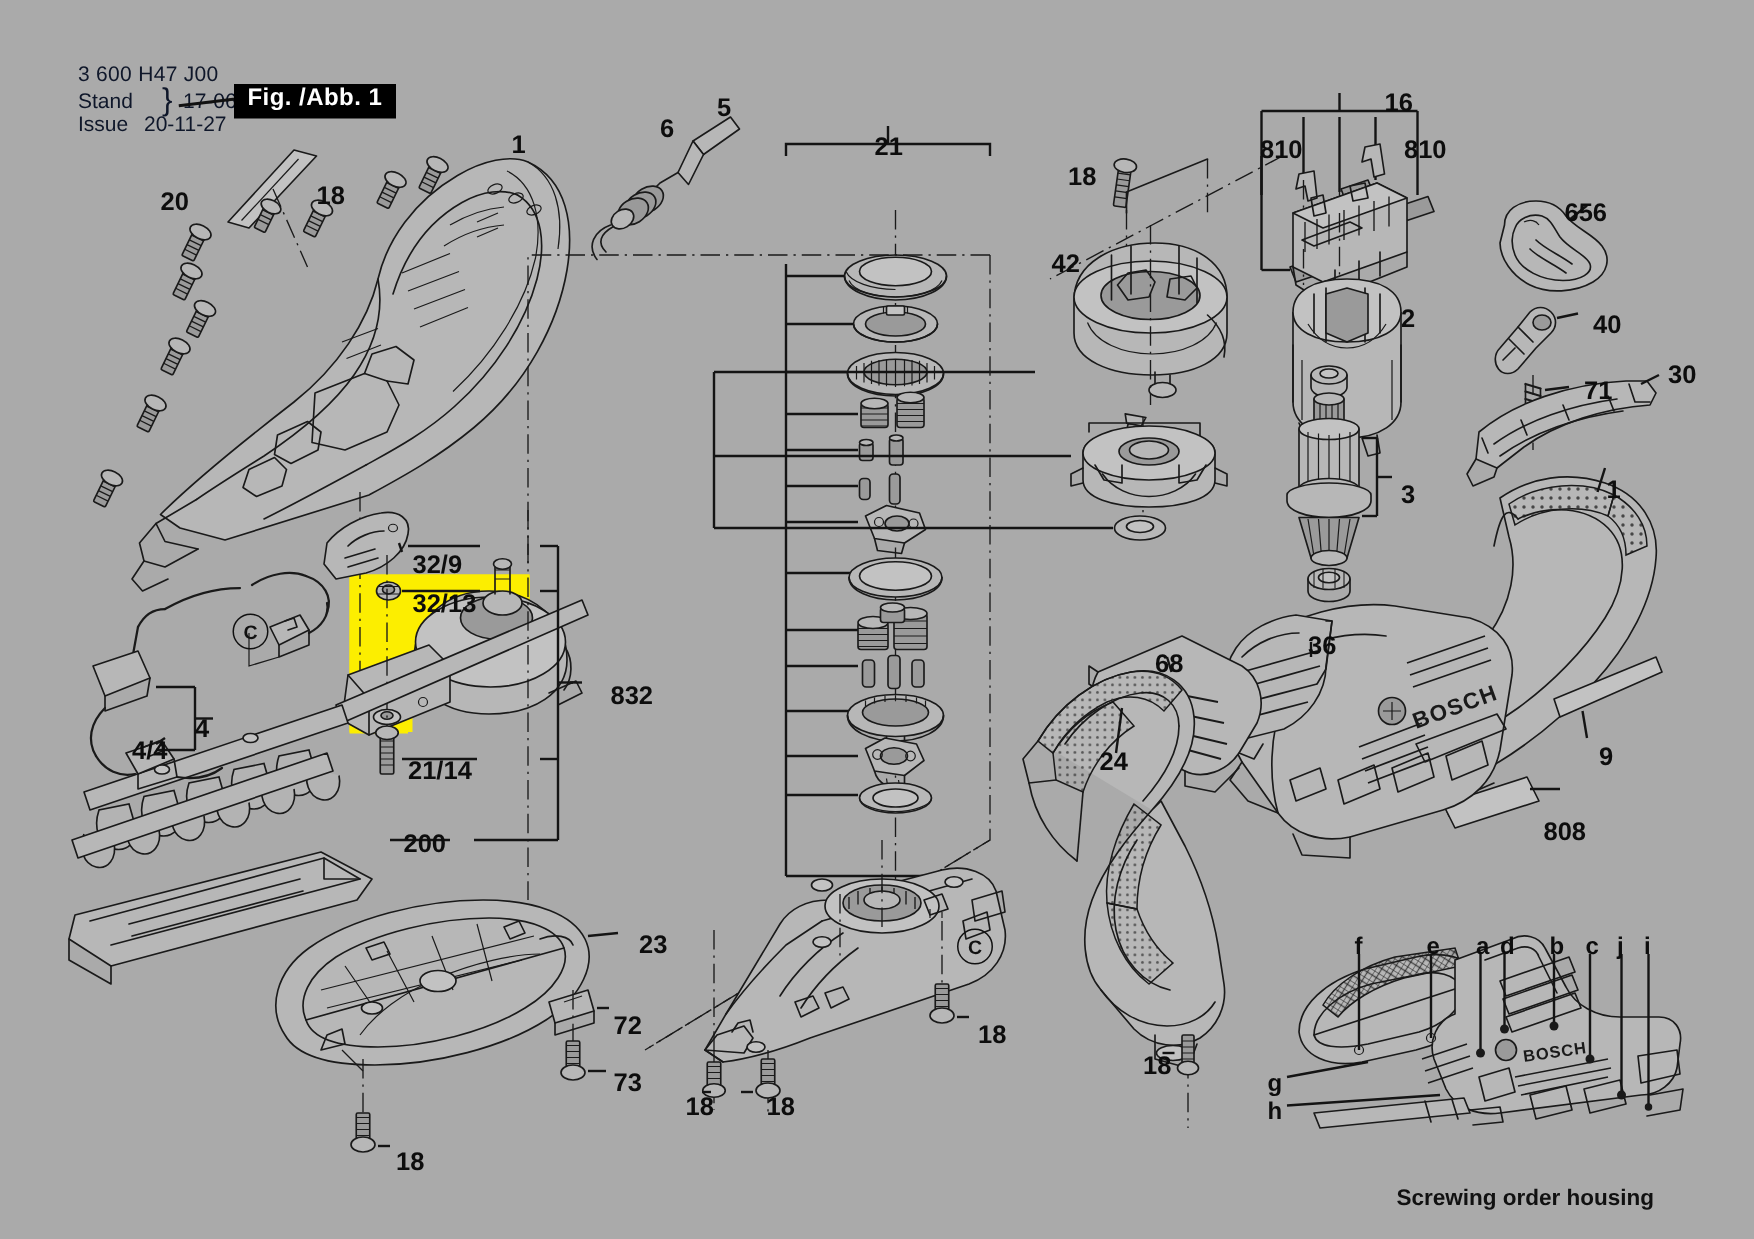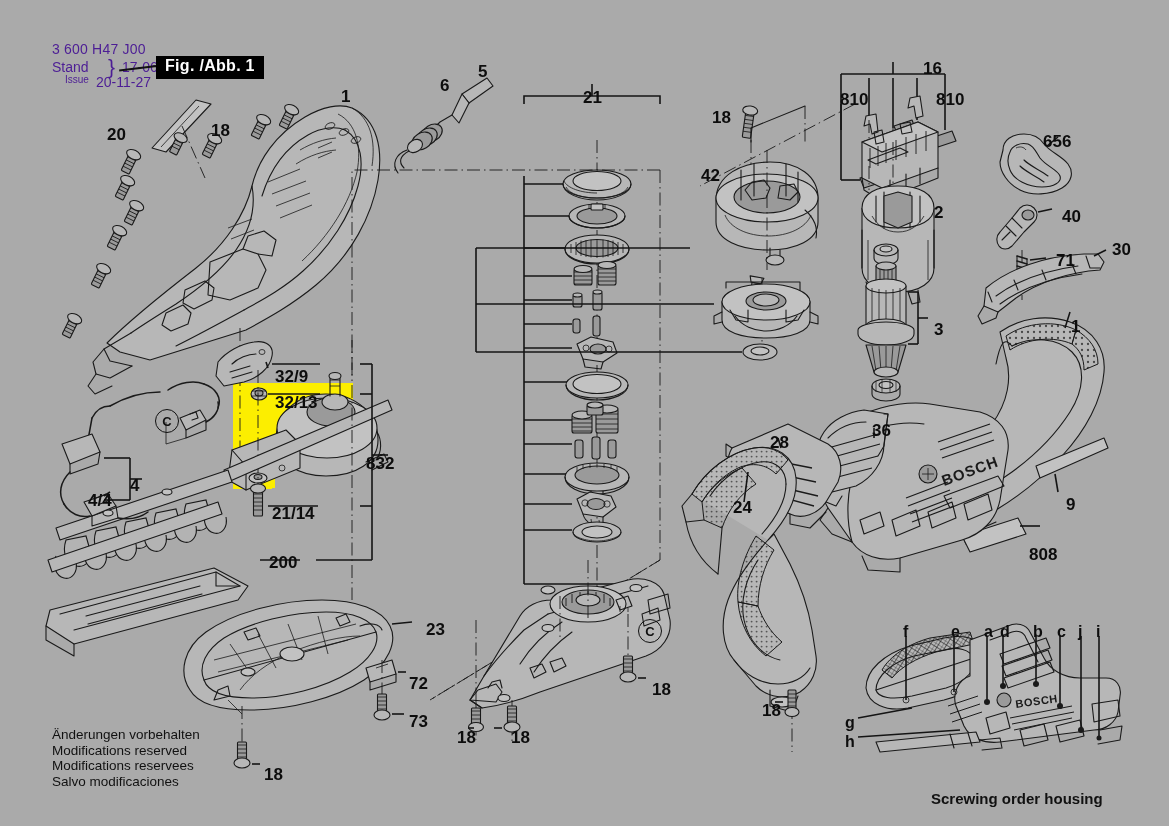--- a/index.html
+++ b/index.html
@@ -16,27 +16,27 @@
     width:1169px;height:826px;
   }
   svg.layer{
     position:absolute;left:0;top:0;
     width:1169px;height:826px;
     pointer-events:none;
   }
   
   .hdr{
     position:absolute;
-    color:#4c1d95;
+    color:#0f172a;
     font-family:"Liberation Sans", sans-serif;
     white-space:pre;
   }
   #hdr-code{left:52px;top:41px;font-size:14px;letter-spacing:.2px;}
   #hdr-stand{left:52px;top:59px;font-size:14px;}
-  #hdr-issue{left:52px;top:74px;font-size:10px;margin-left:13px;}
+  #hdr-issue{left:52px;top:74px;font-size:14px;}
   #hdr-brace{left:108px;top:56px;font-size:21px;line-height:21px;}
   #hdr-date-old{left:122px;top:59px;font-size:14px;position:absolute;}
   #hdr-date-old .strike{position:relative;}
   #hdr-date-old .strike:after{
     content:"";position:absolute;left:-3px;right:-3px;top:52%;
     height:1.5px;background:#111;transform:rotate(-7deg);
   }
   #hdr-date-new{left:96px;top:74px;font-size:14px;}
 
   #fig-badge{
@@ -931,26 +931,20 @@
   </svg>
 
   <div class="hdr" id="hdr-code">3 600 H47 J00</div>
   <div class="hdr" id="hdr-stand">Stand</div>
   <div class="hdr" id="hdr-issue">Issue</div>
   <div class="hdr" id="hdr-brace">}</div>
   <div class="hdr" id="hdr-date-old"><span class="strike">17-06</span></div>
   <div class="hdr" id="hdr-date-new">20-11-27</div>
   <div id="fig-badge">Fig. /Abb. 1</div>
 
-  <div id="footer-note">
-    <div>Änderungen vorbehalten</div>
-    <div>Modifications reserved</div>
-    <div>Modifications reservees</div>
-    <div>Salvo modificaciones</div>
-  </div>
 
   <div id="screw-order-caption">Screwing order housing</div>
 
   <div id="callout-layer">
       <div class="cal" style="left: 107px; top: 114px; margin-top: 12px;">20</div>
       <div class="cal" style="left: 211px; top: 122px;">18</div>
       <div class="cal" style="left: 341px; top: 88px;">1</div>
       <div class="cal" style="left: 440px; top: 77px;">6</div>
       <div class="cal" style="left: 478px; top: 63px;">5</div>
       <div class="cal" style="left: 583px; top: 89px; text-align: center;">21</div>
@@ -962,27 +956,27 @@
       <div class="cal" style="left: 934px; top: 204px;">2</div>
       <div class="cal" style="left: 934px; top: 321px;">3</div>
       <div class="cal" style="left: 1043px; top: 133px;">656</div>
       <div class="cal" style="left: 1062px; top: 208px;">40</div>
       <div class="cal" style="left: 1056px; top: 252px;">71</div>
       <div class="cal" style="left: 1112px; top: 241px;">30</div>
       <div class="cal" style="left: 1071px; top: 318px;">1</div>
       <div class="cal" style="left: 1066px; top: 496px;">9</div>
       <div class="cal" style="left: 1029px; top: 546px;">808</div>
       <div class="cal" style="left: 872px; top: 422px; text-align: center;">36</div>
-      <div class="cal" style="left: 770px; top: 434px;">28</div>
+      <div class="cal" style="left: 770px; top: 434px;">68</div>
       <div class="cal" style="left: 733px; top: 499px;">24</div>
       <div class="cal" style="left: 762px; top: 702px;">18</div>
       <div class="cal" style="left: 275px; top: 368px;">32/9</div>
       <div class="cal" style="left: 275px; top: 394px;">32/13</div>
       <div class="cal" style="left: 272px; top: 505px;">21/14</div>
-      <div class="cal" style="left: 366px; top: 455px;">832</div>
+      <div class="cal" style="left: 407px; top: 455px;">832</div>
       <div class="cal" style="left: 269px; top: 554px;">200</div>
       <div class="cal" style="left: 130px; top: 477px;">4</div>
       <div class="cal" style="left: 88px; top: 492px;">4/4</div>
       <div class="cal" style="left: 426px; top: 621px;">23</div>
       <div class="cal" style="left: 409px; top: 675px;">72</div>
       <div class="cal" style="left: 409px; top: 713px;">73</div>
       <div class="cal" style="left: 264px; top: 766px;">18</div>
       <div class="cal" style="left: 652px; top: 681px;">18</div>
       <div class="cal" style="left: 511px; top: 729px;">18</div>
       <div class="cal" style="left: 457px; top: 729px;">18</div>

